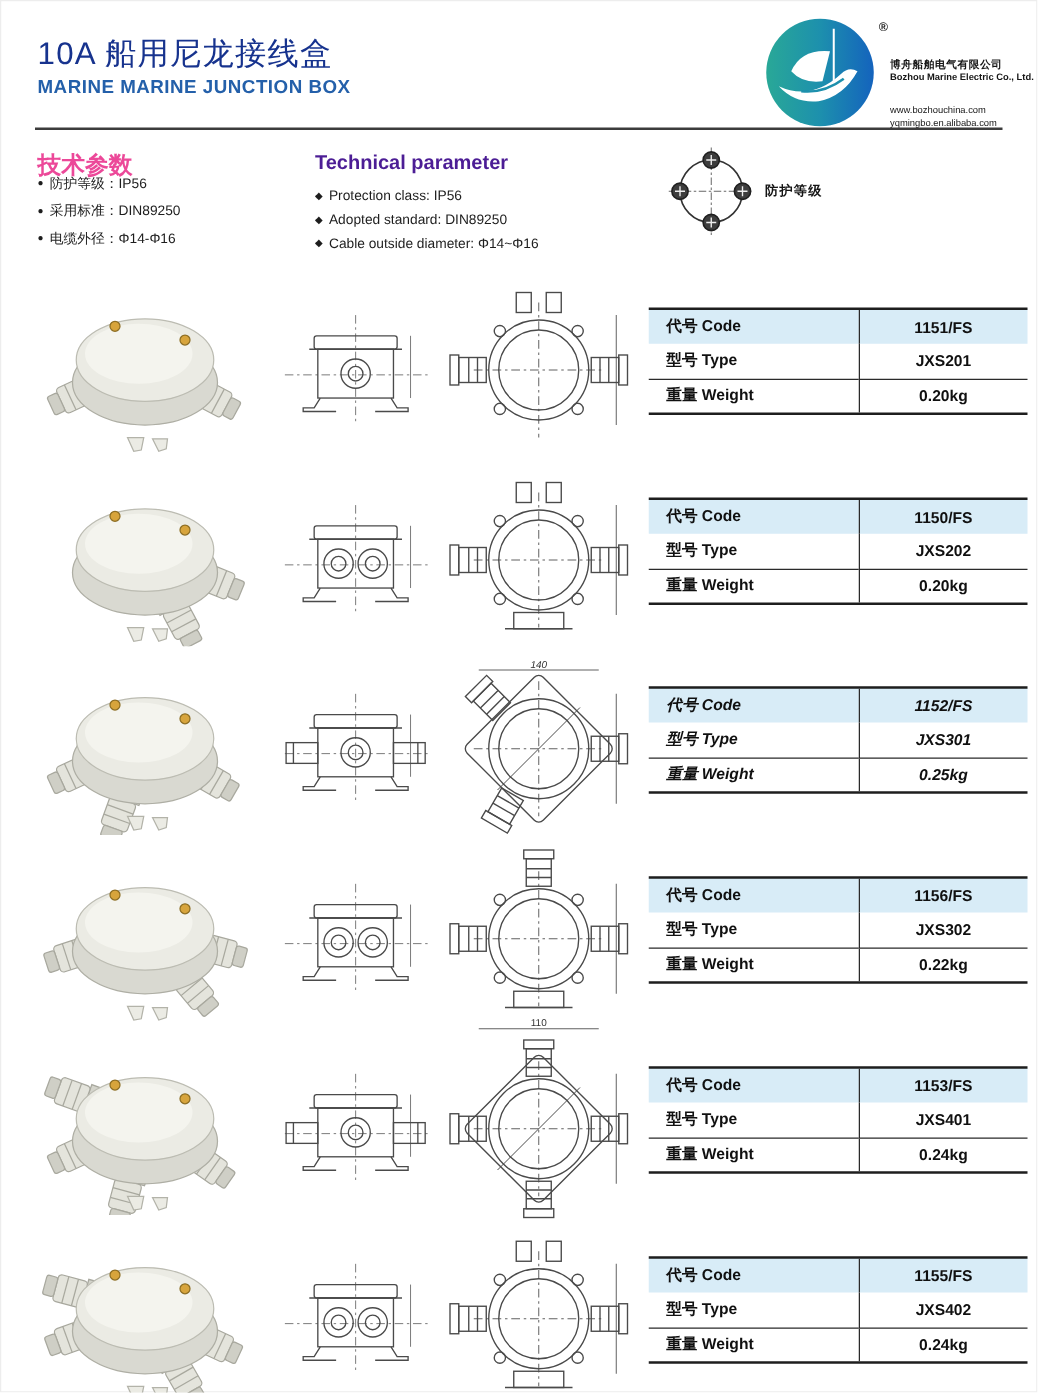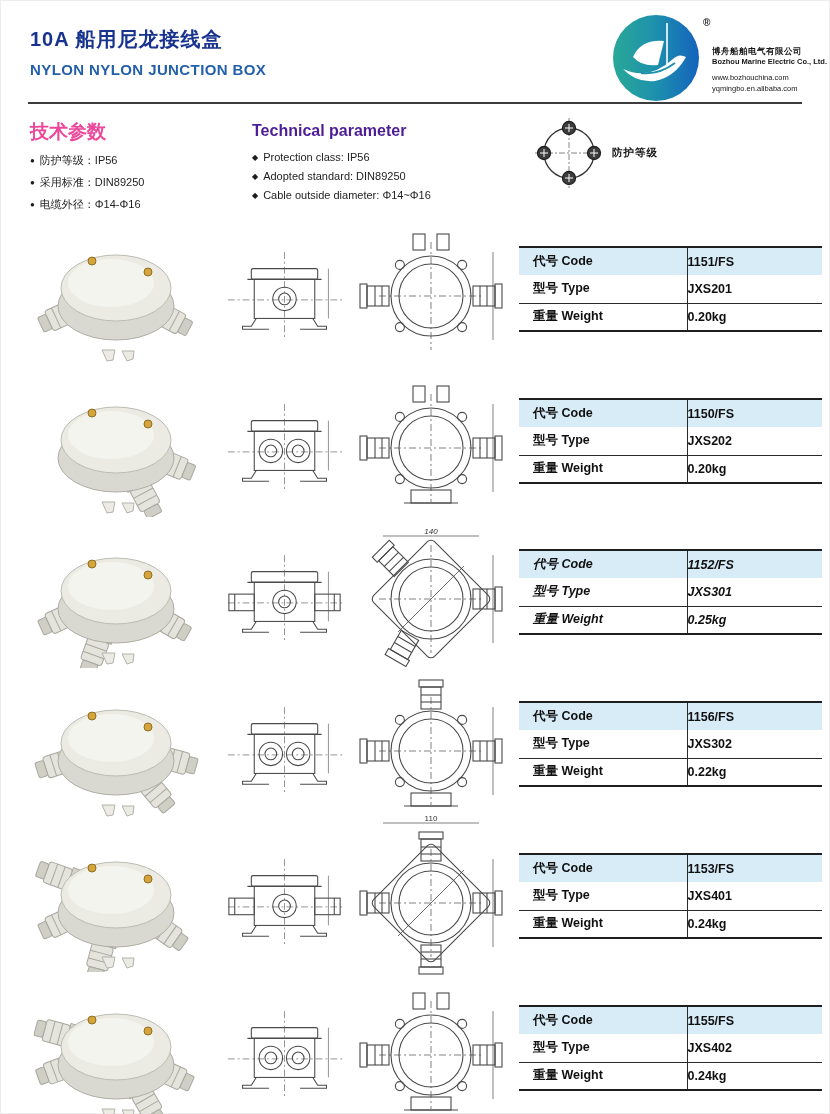--- a/index.html
+++ b/index.html
@@ -1,56 +1,56 @@
 <!DOCTYPE html>
 <html><head>
 <meta charset="utf-8">
 <style>
   *{margin:0;padding:0;box-sizing:border-box}
   html,body{width:830px;height:1114px}
   body{position:relative;background:#fff;font-family:"Liberation Sans","DejaVu Sans",sans-serif;color:#141414;overflow:hidden}
   .page-frame{position:absolute;inset:0;border:1px solid #ededed;pointer-events:none}
   
-  .title-cn{position:absolute;left:30px;top:26px;font-size:20px;font-weight:bold;color:#17338e;letter-spacing:1px}
+  .title-cn{position:absolute;left:30px;top:26px;font-size:25px;font-weight:normal;color:#17338e;letter-spacing:1px}
   .title-en{position:absolute;left:30px;top:61px;font-size:15px;font-weight:bold;color:#2460aa;letter-spacing:.4px}
   .logo{position:absolute;left:611px;top:13px;width:90px;height:90px}
   .reg-mark{position:absolute;left:703px;top:17px;font-size:10px;font-weight:bold;color:#222}
   .company{position:absolute;left:712px;top:45px;width:115px;font-size:7.5px;line-height:1.45;color:#161616}
   .company .cn{font-weight:bold;font-size:8.5px;letter-spacing:.5px}
-  .company .en{font-weight:bold;margin-bottom:5px}
+  .company .en{font-weight:bold;margin-bottom:15px}
   .hrule{position:absolute;left:28px;top:102px;width:774px;height:2px;background:#3c3c3c}
   
   .tech-cn-h{position:absolute;left:30px;top:119px;font-size:19px;font-weight:bold;color:#ec4899}
   .tech-en-h{position:absolute;left:252px;top:122px;font-size:16px;font-weight:bold;color:#4c1d95}
   ul.tech{position:absolute;list-style:none;font-size:11px;color:#1d1d1d}
   ul.tech li{margin-bottom:7px;white-space:nowrap}
   ul.tech .b{margin-right:5px;font-size:8px;vertical-align:1px}
-  .tech-cn{left:30px;top:153px}
+  .tech-cn{left:30px;top:139px}
   .tech-en{left:252px;top:151px}
   .wiring{position:absolute;left:534px;top:116px;width:70px;height:76px}
   .wiring-label{position:absolute;left:612px;top:146px;font-size:10.5px;font-weight:bold;letter-spacing:1px}
   
   .product-row{position:absolute;left:0;width:830px;height:150px}
   .photo{position:absolute;left:24px;top:2px;width:185px;height:135px}
   .photo svg,.side svg,.front svg{width:100%;height:100%}
   .side{position:absolute;left:224px;top:20px;width:122px;height:95px}
   .front{position:absolute;left:352px;top:-4px;width:158px;height:150px}
   table.spec{position:absolute;left:519px;top:18px;width:303px;border-collapse:collapse;font-size:12.5px;table-layout:fixed}
   table.spec td{height:28px;padding:0 0 0 14px;font-weight:600;color:#101010}
-  table.spec td.val{width:135px;text-align:left;padding:0;border-left:1.5px solid #2a2a2a}
+  table.spec td.val{width:135px;text-align:center;padding:0;border-left:1.5px solid #2a2a2a}
   table.spec tr.hdr td{background:#d8ecf7;border-top:2.5px solid #1e1e1e}
   table.spec tr.last td{border-top:1.5px solid #2a2a2a;border-bottom:2.5px solid #1e1e1e}
 </style>
 </head>
 <body>
 
 <div class="page-frame"></div>
 
 <div class="title-cn">10A 船用尼龙接线盒</div>
-<div class="title-en">NYLON NYLON JUNCTION BOX</div>
+<div class="title-en">MARINE MARINE JUNCTION BOX</div>
 
 <svg class="logo" viewBox="0 0 90 90">
   <defs>
     <linearGradient id="lg" x1="0" y1="0" x2="1" y2="0">
       <stop offset="0" stop-color="#29a897"></stop>
         <stop offset="0.5" stop-color="#1d90ad"></stop>
         <stop offset="1" stop-color="#1463bd"></stop>
     </linearGradient>
   </defs>
   <circle cx="45" cy="45" r="43" fill="url(#lg)"></circle>

